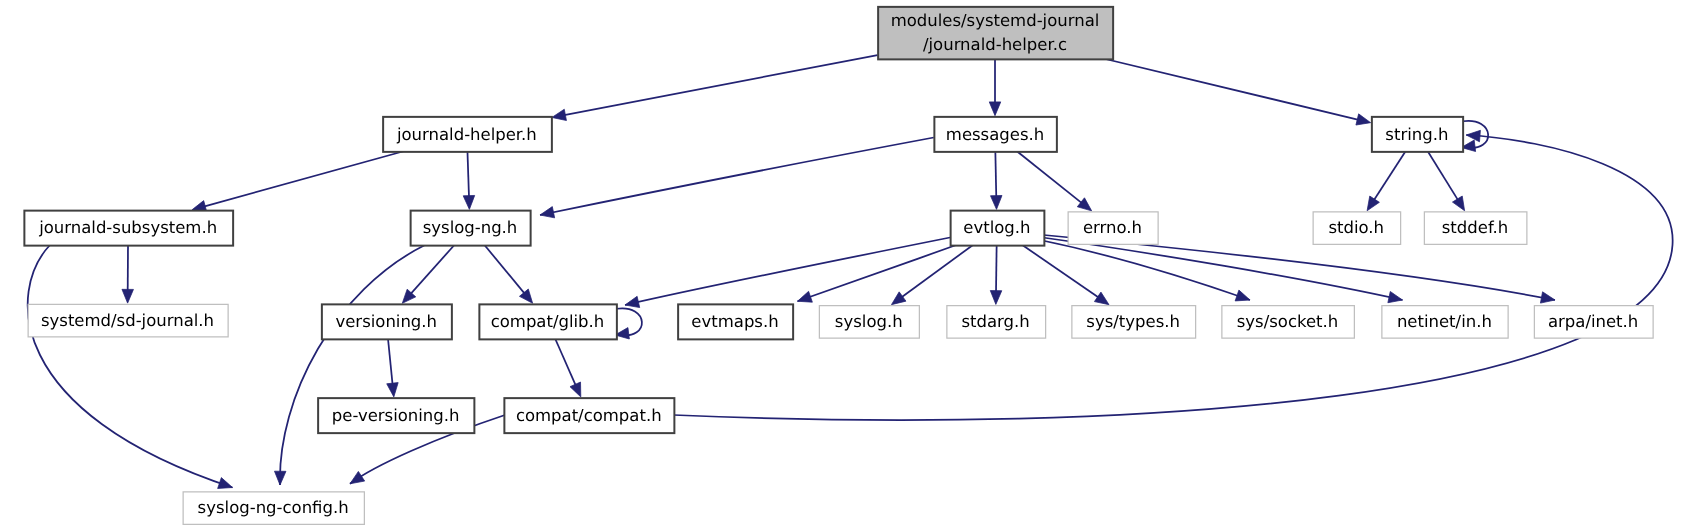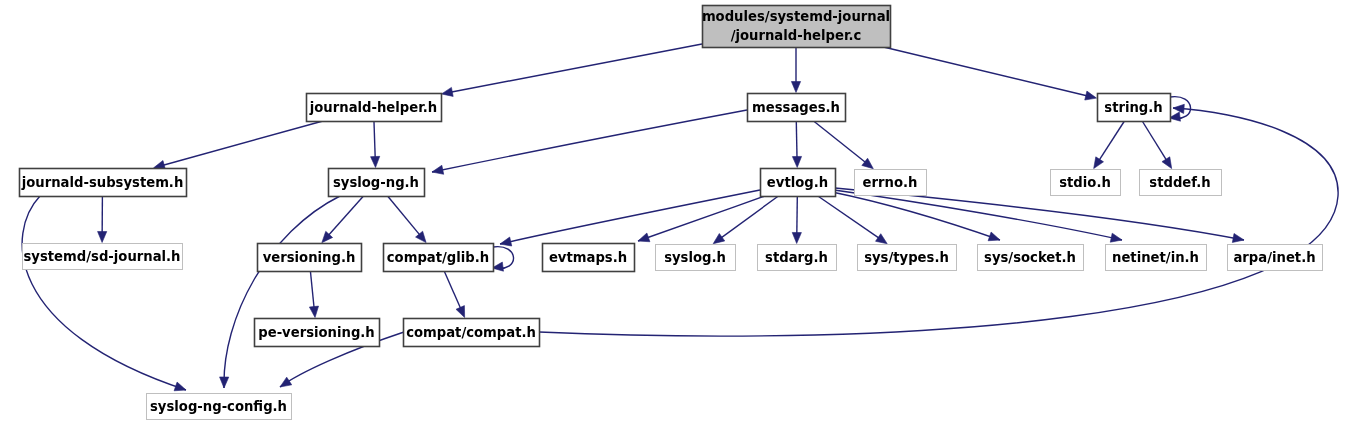--- a/index.html
+++ b/index.html
@@ -10,21 +10,20 @@
   body {
     width: 1351px;
     height: 425px;
     font-family: "DejaVu Sans", "Liberation Sans", sans-serif;
     overflow: hidden;
   }
   #graph-root {
     position: relative;
     width: 1249px;
     height: 425px;
-    font-weight: bold;
   }
   svg#dep-graph {
     display: block;
     width: 1351px;
     height: 425px;
   }
   .node-box {
     fill: #ffffff;
     stroke: #bfbfbf;
     stroke-width: 1;

